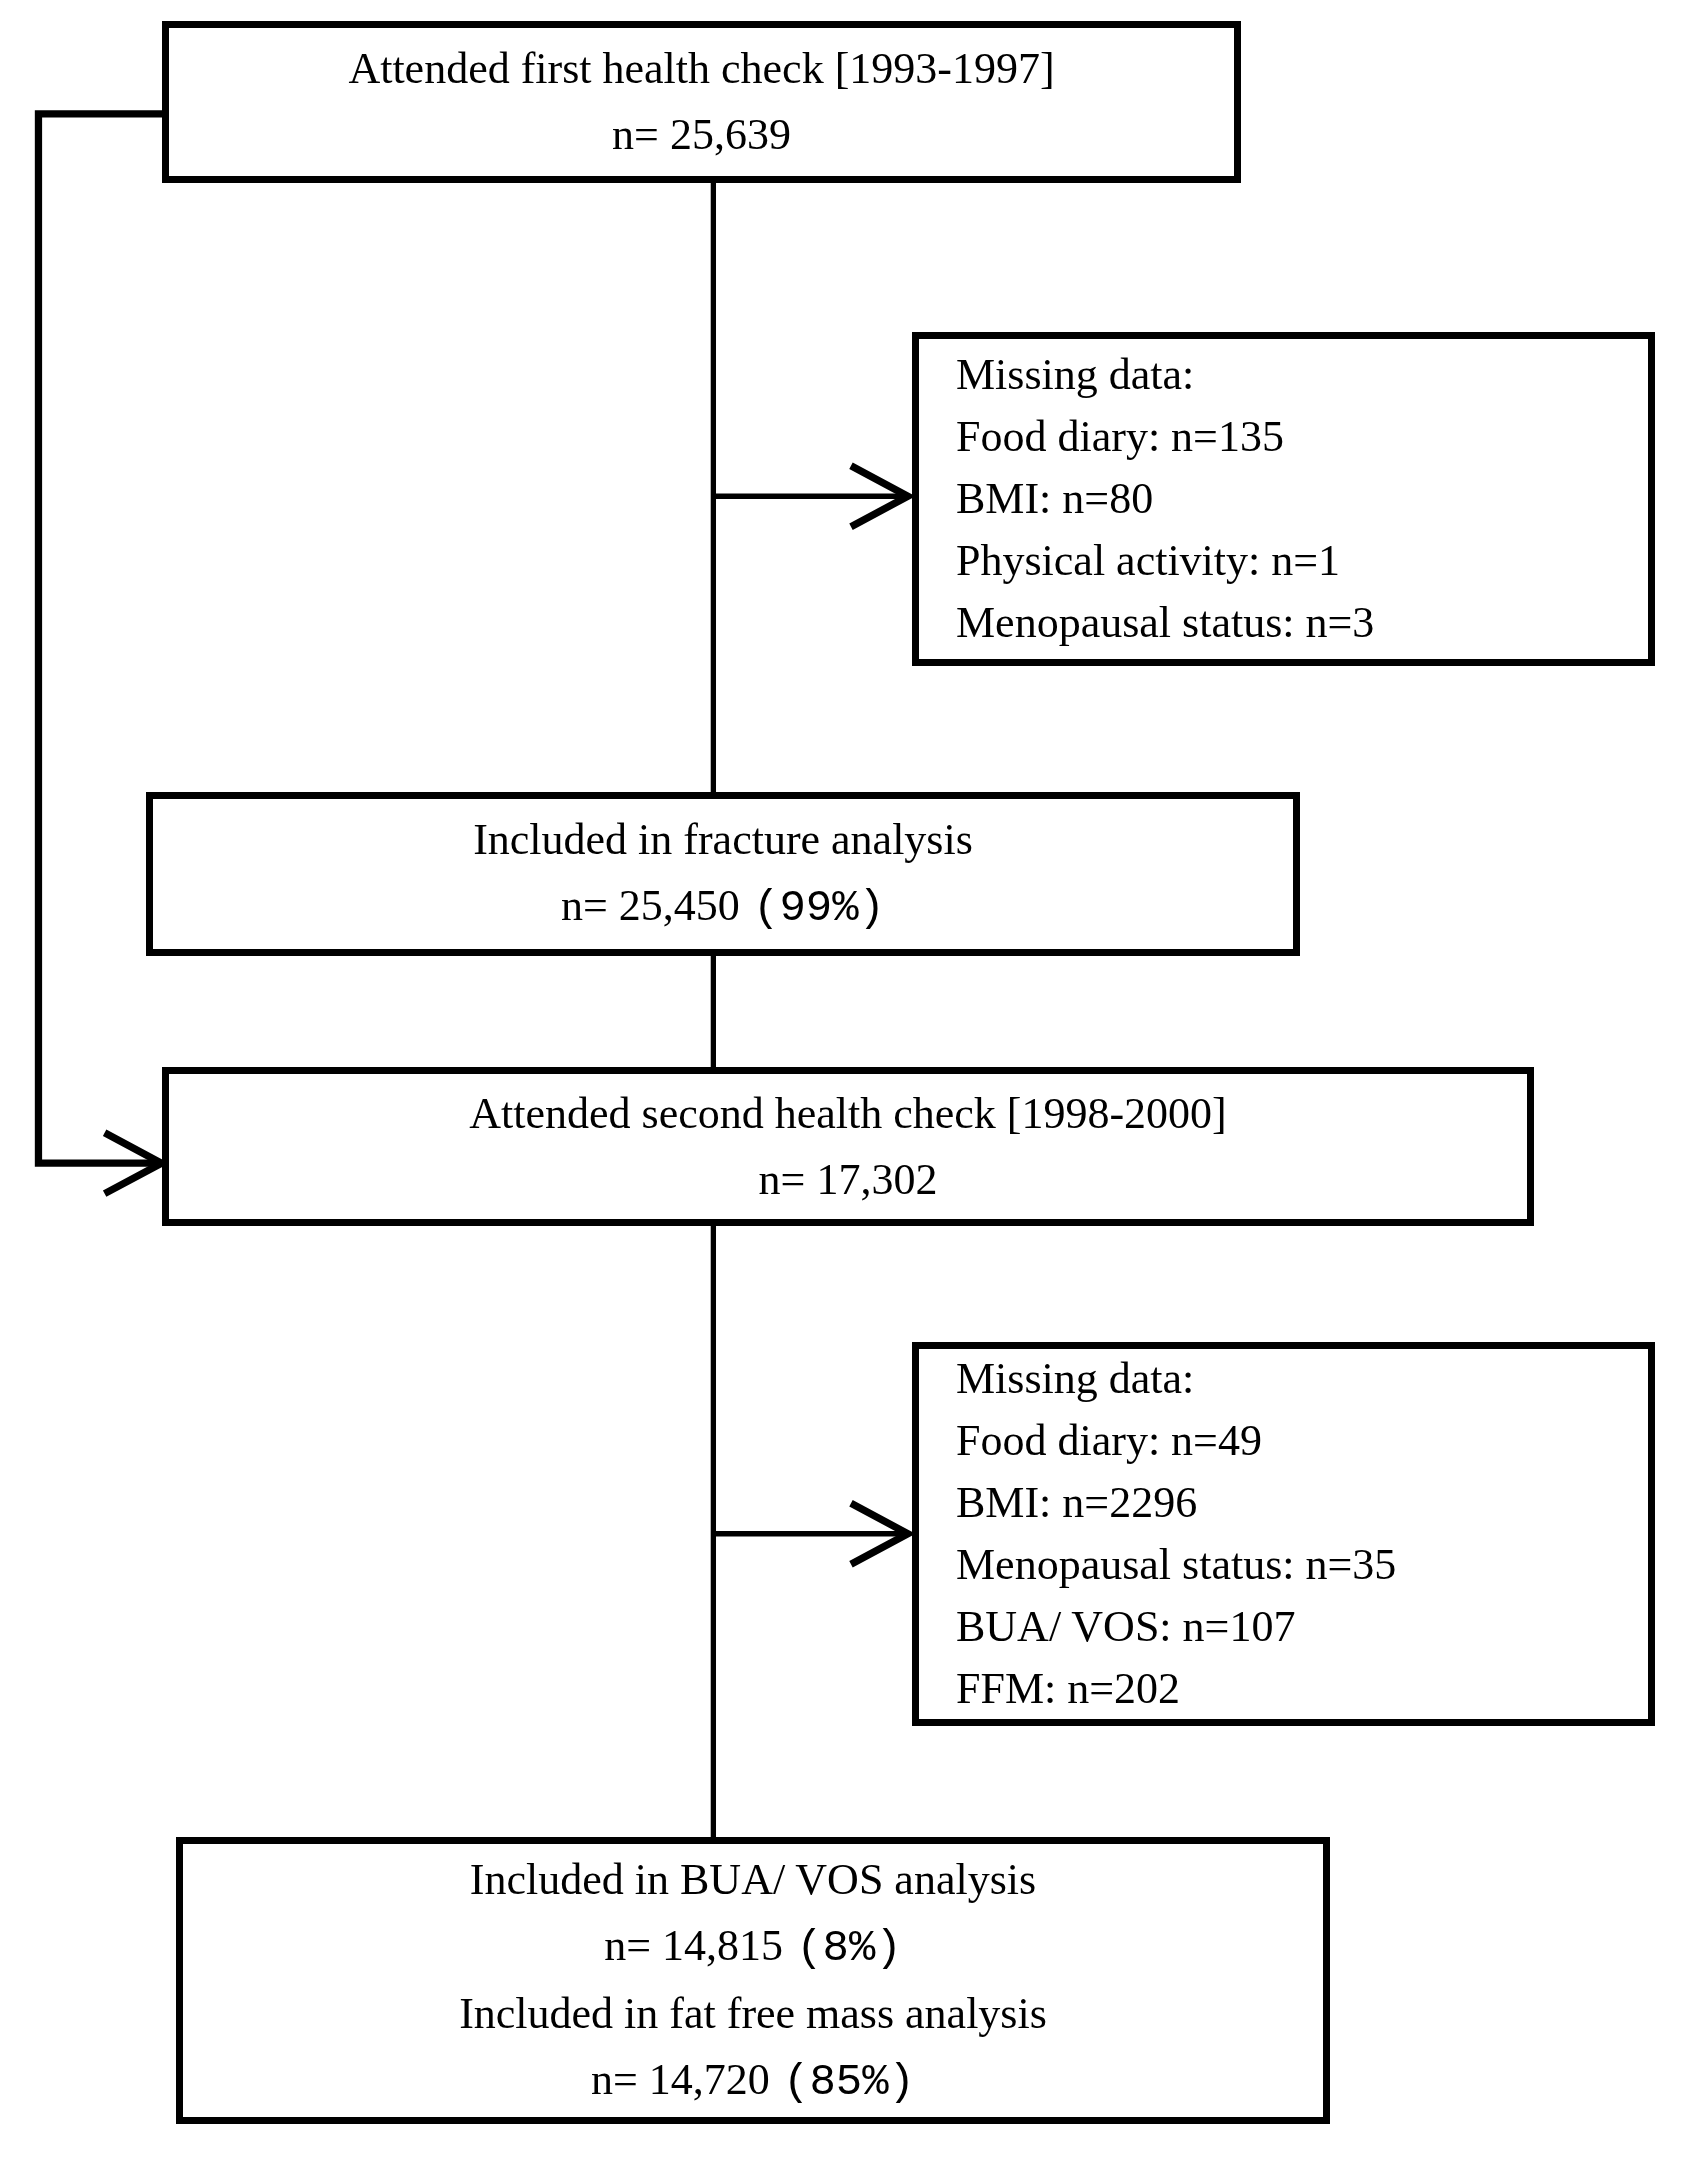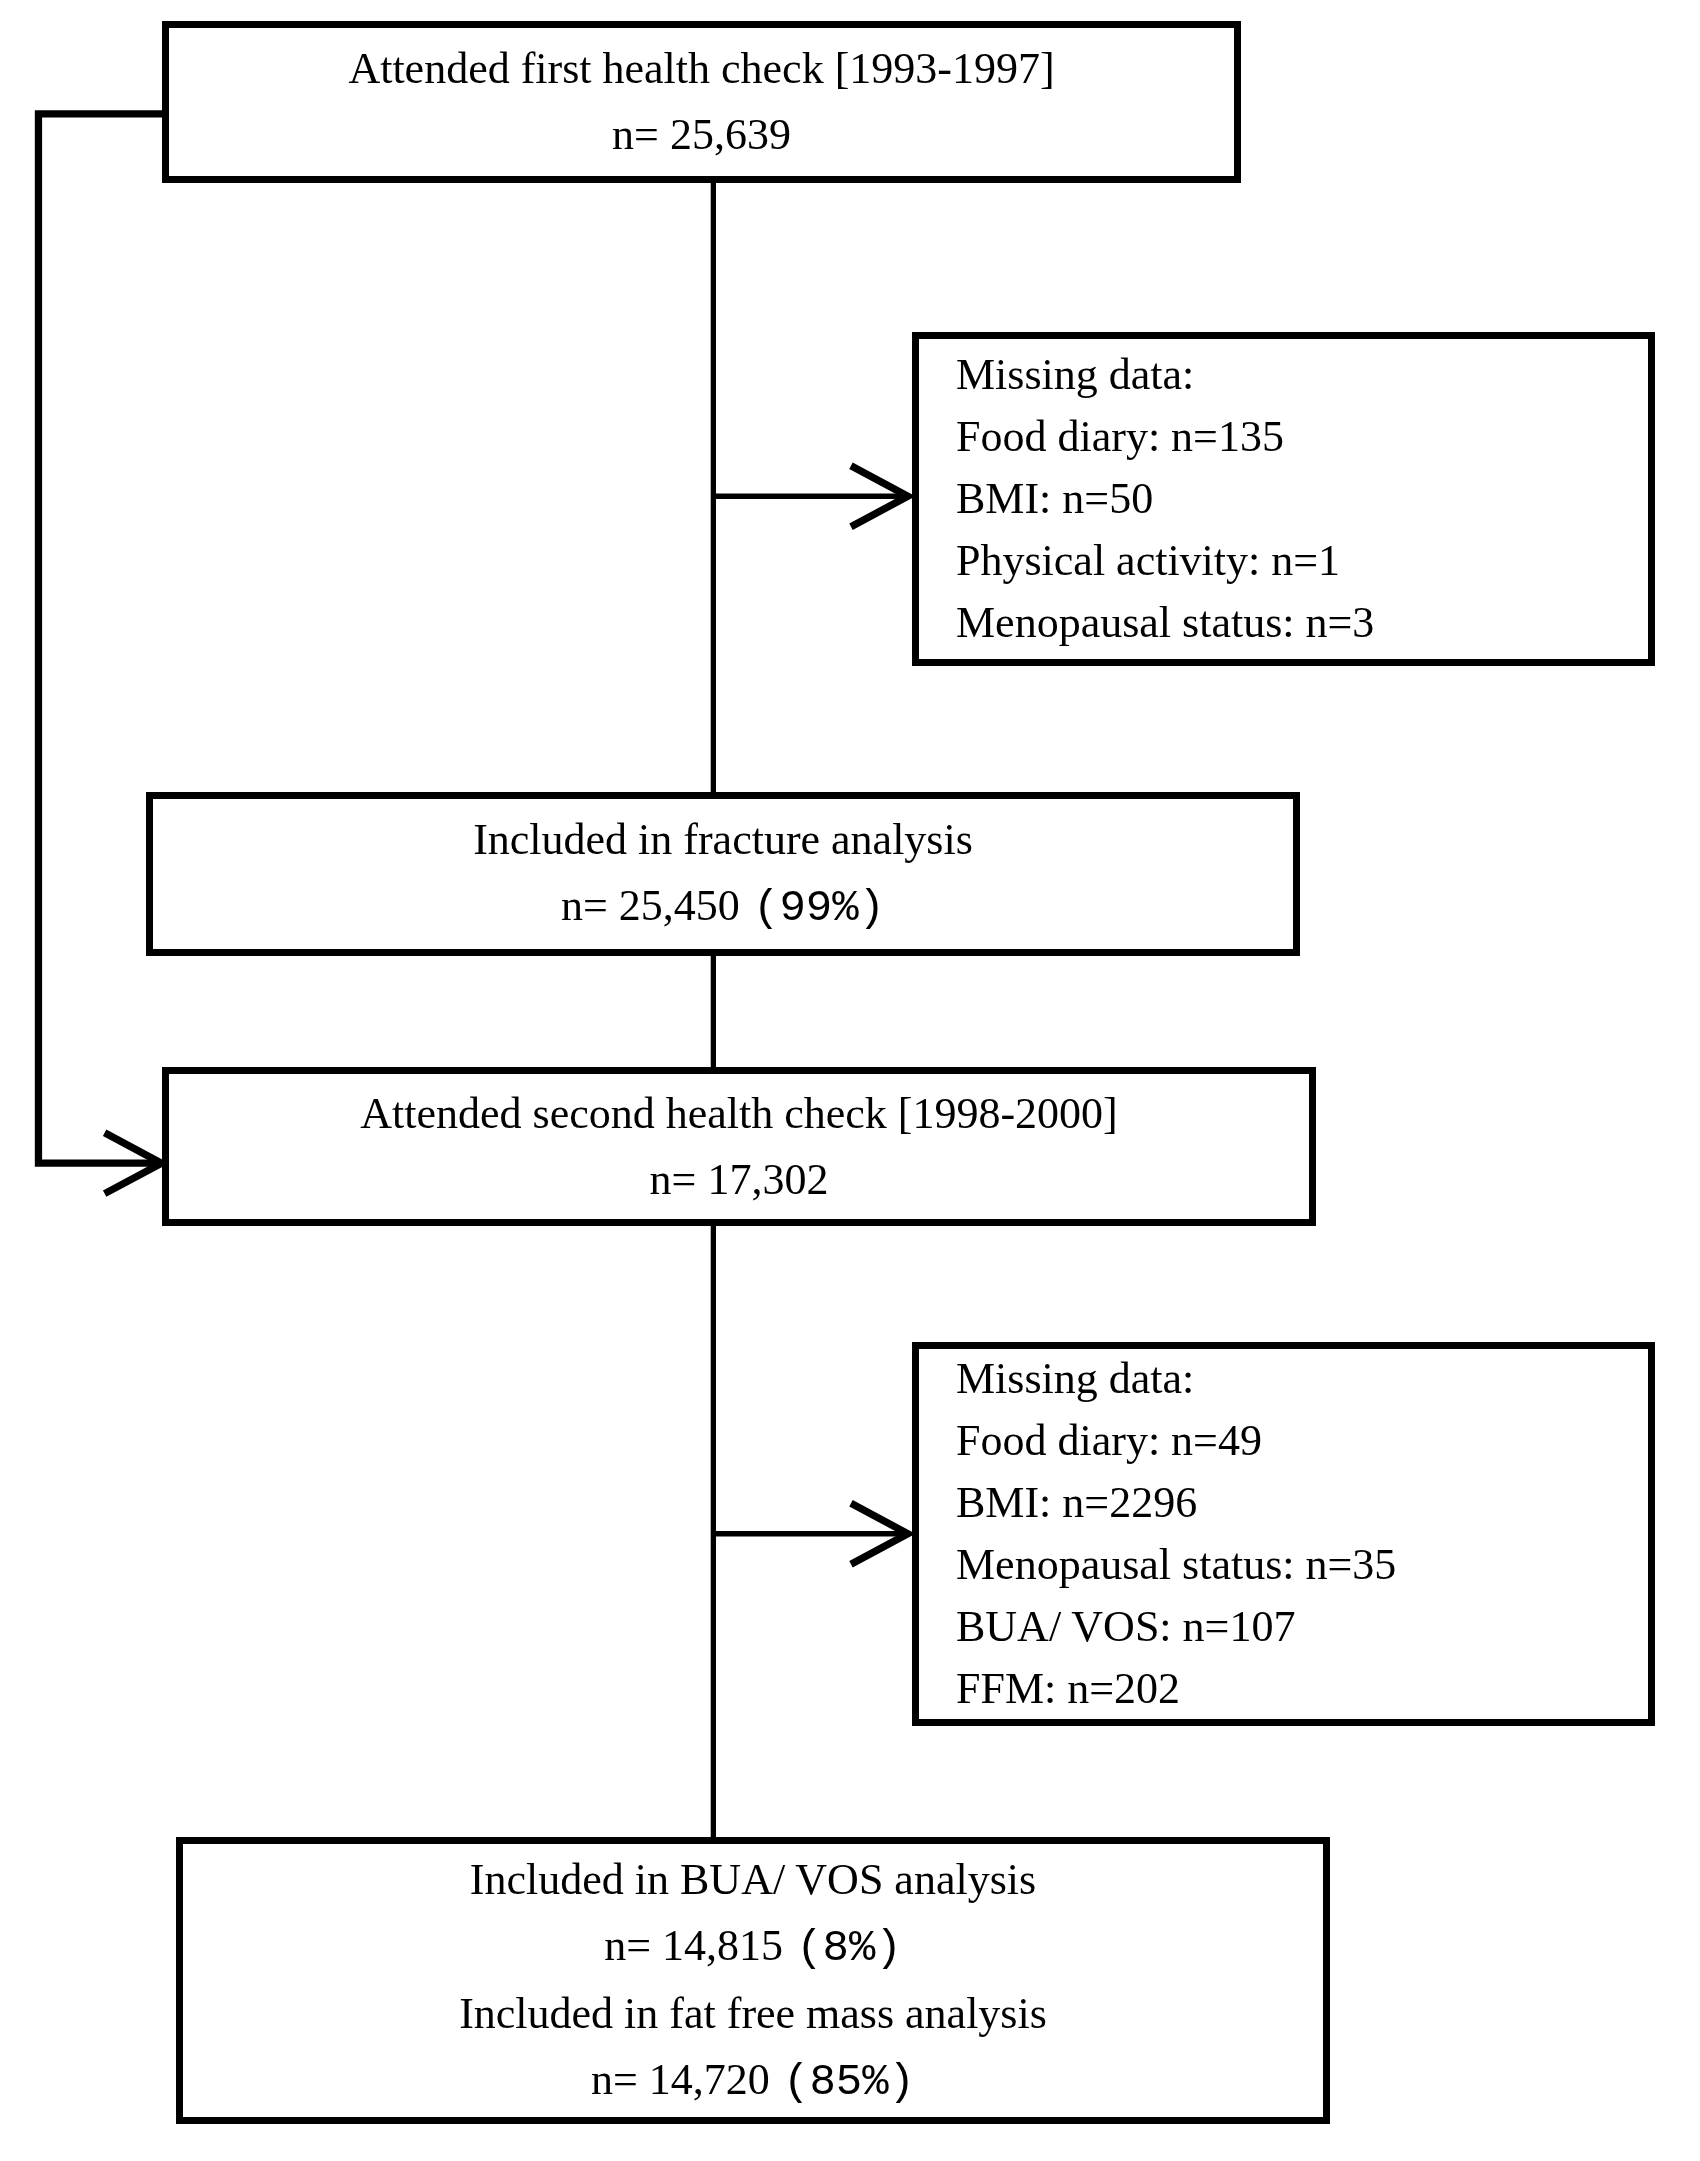--- a/index.html
+++ b/index.html
@@ -79,33 +79,33 @@
   </svg>
 
   <div class="box center" style="left:162px; top:20.5px; width:1079px; height:162px;">
     <div class="line">Attended first health check [1993-1997]</div>
     <div class="line">n= 25,639</div>
   </div>
 
   <div class="box left" style="left:912px; top:332px; width:743px; height:334px;">
     <div class="line">Missing data:</div>
     <div class="line">Food diary: n=135</div>
-    <div class="line">BMI: n=50</div>
+    <div class="line">BMI: n=80</div>
     <div class="line">Physical activity: n=1</div>
     <div class="line">Menopausal status: n=3</div>
   </div>
 
   <div class="box center" style="left:146px; top:792px; width:1154px; height:164px;">
     <div class="line">Included in fracture analysis</div>
     <div class="line">
       <span class="bold">n= 25,450</span><span class="pct">(99%)</span>
     </div>
   </div>
 
-  <div class="box center" style="left:162px; top:1067px; width:1154px; height:159px;">
+  <div class="box center" style="left:162px; top:1067px; width:1372px; height:159px;">
     <div class="line">Attended second health check [1998-2000]</div>
     <div class="line">n= 17,302</div>
   </div>
 
   <div class="box left" style="left:912px; top:1342px; width:743px; height:384px;">
     <div class="line">Missing data:</div>
     <div class="line">Food diary: n=49</div>
     <div class="line">BMI: n=2296</div>
     <div class="line">Menopausal status: n=35</div>
     <div class="line">BUA/ VOS: n=107</div>

